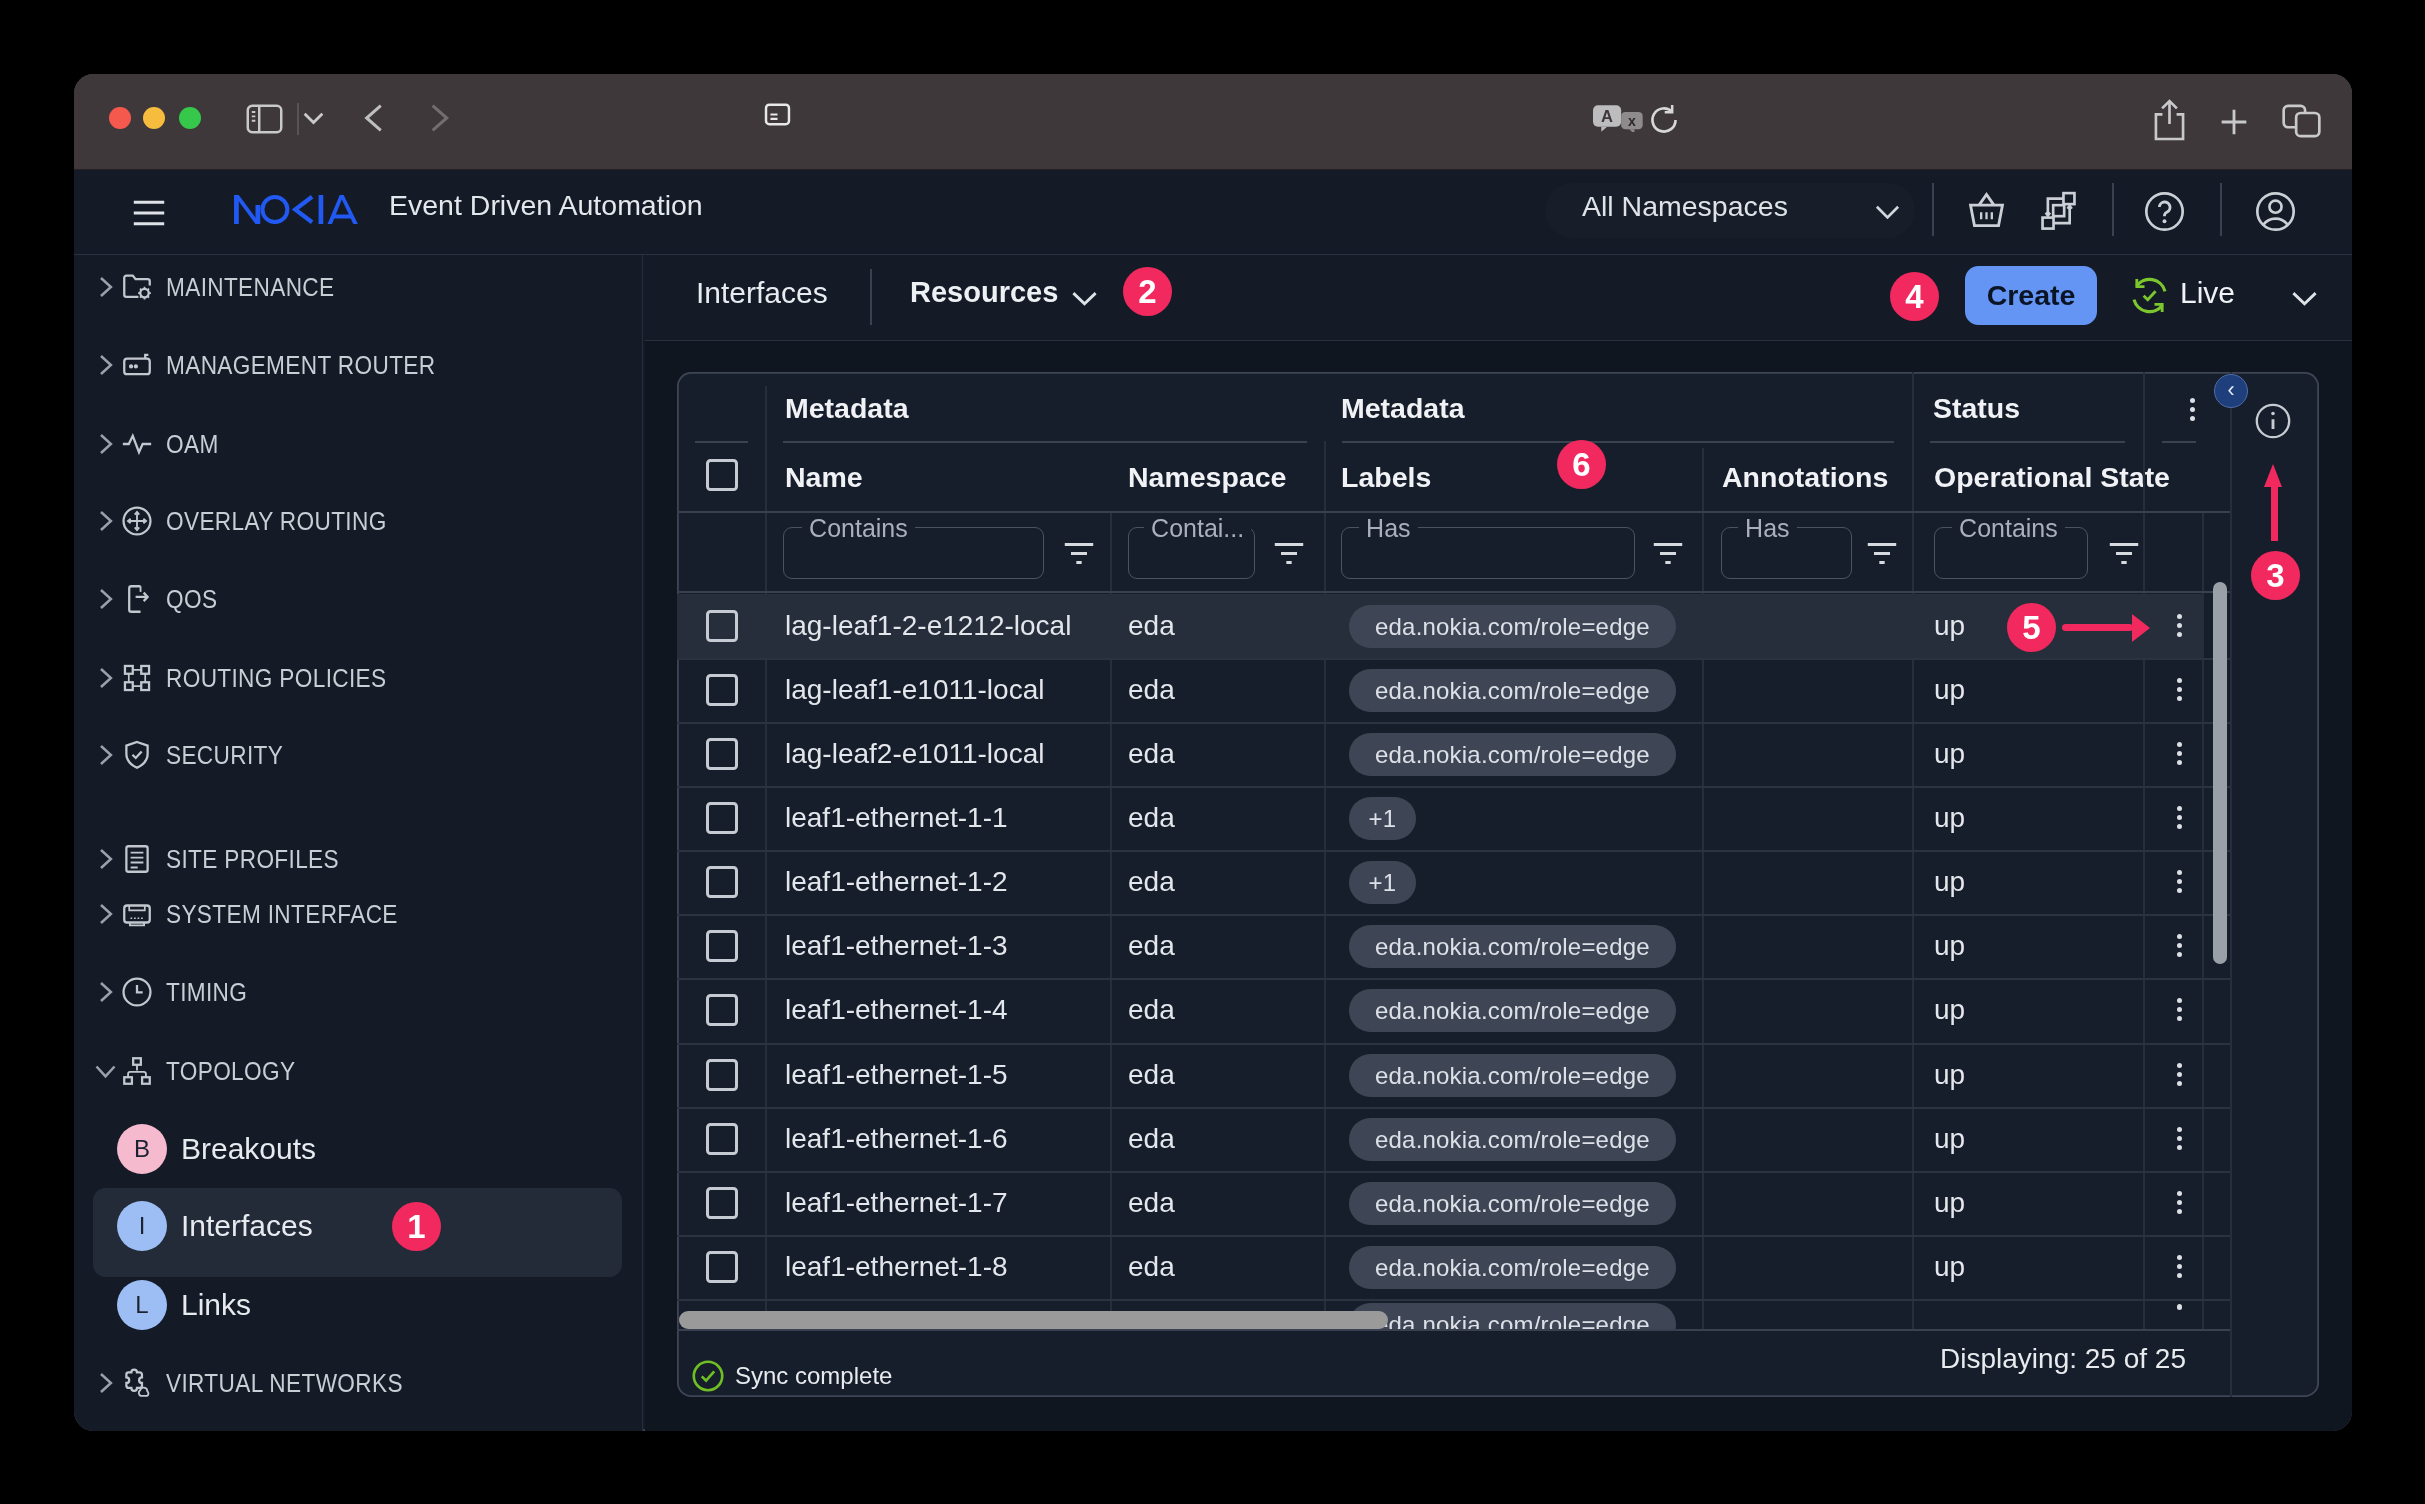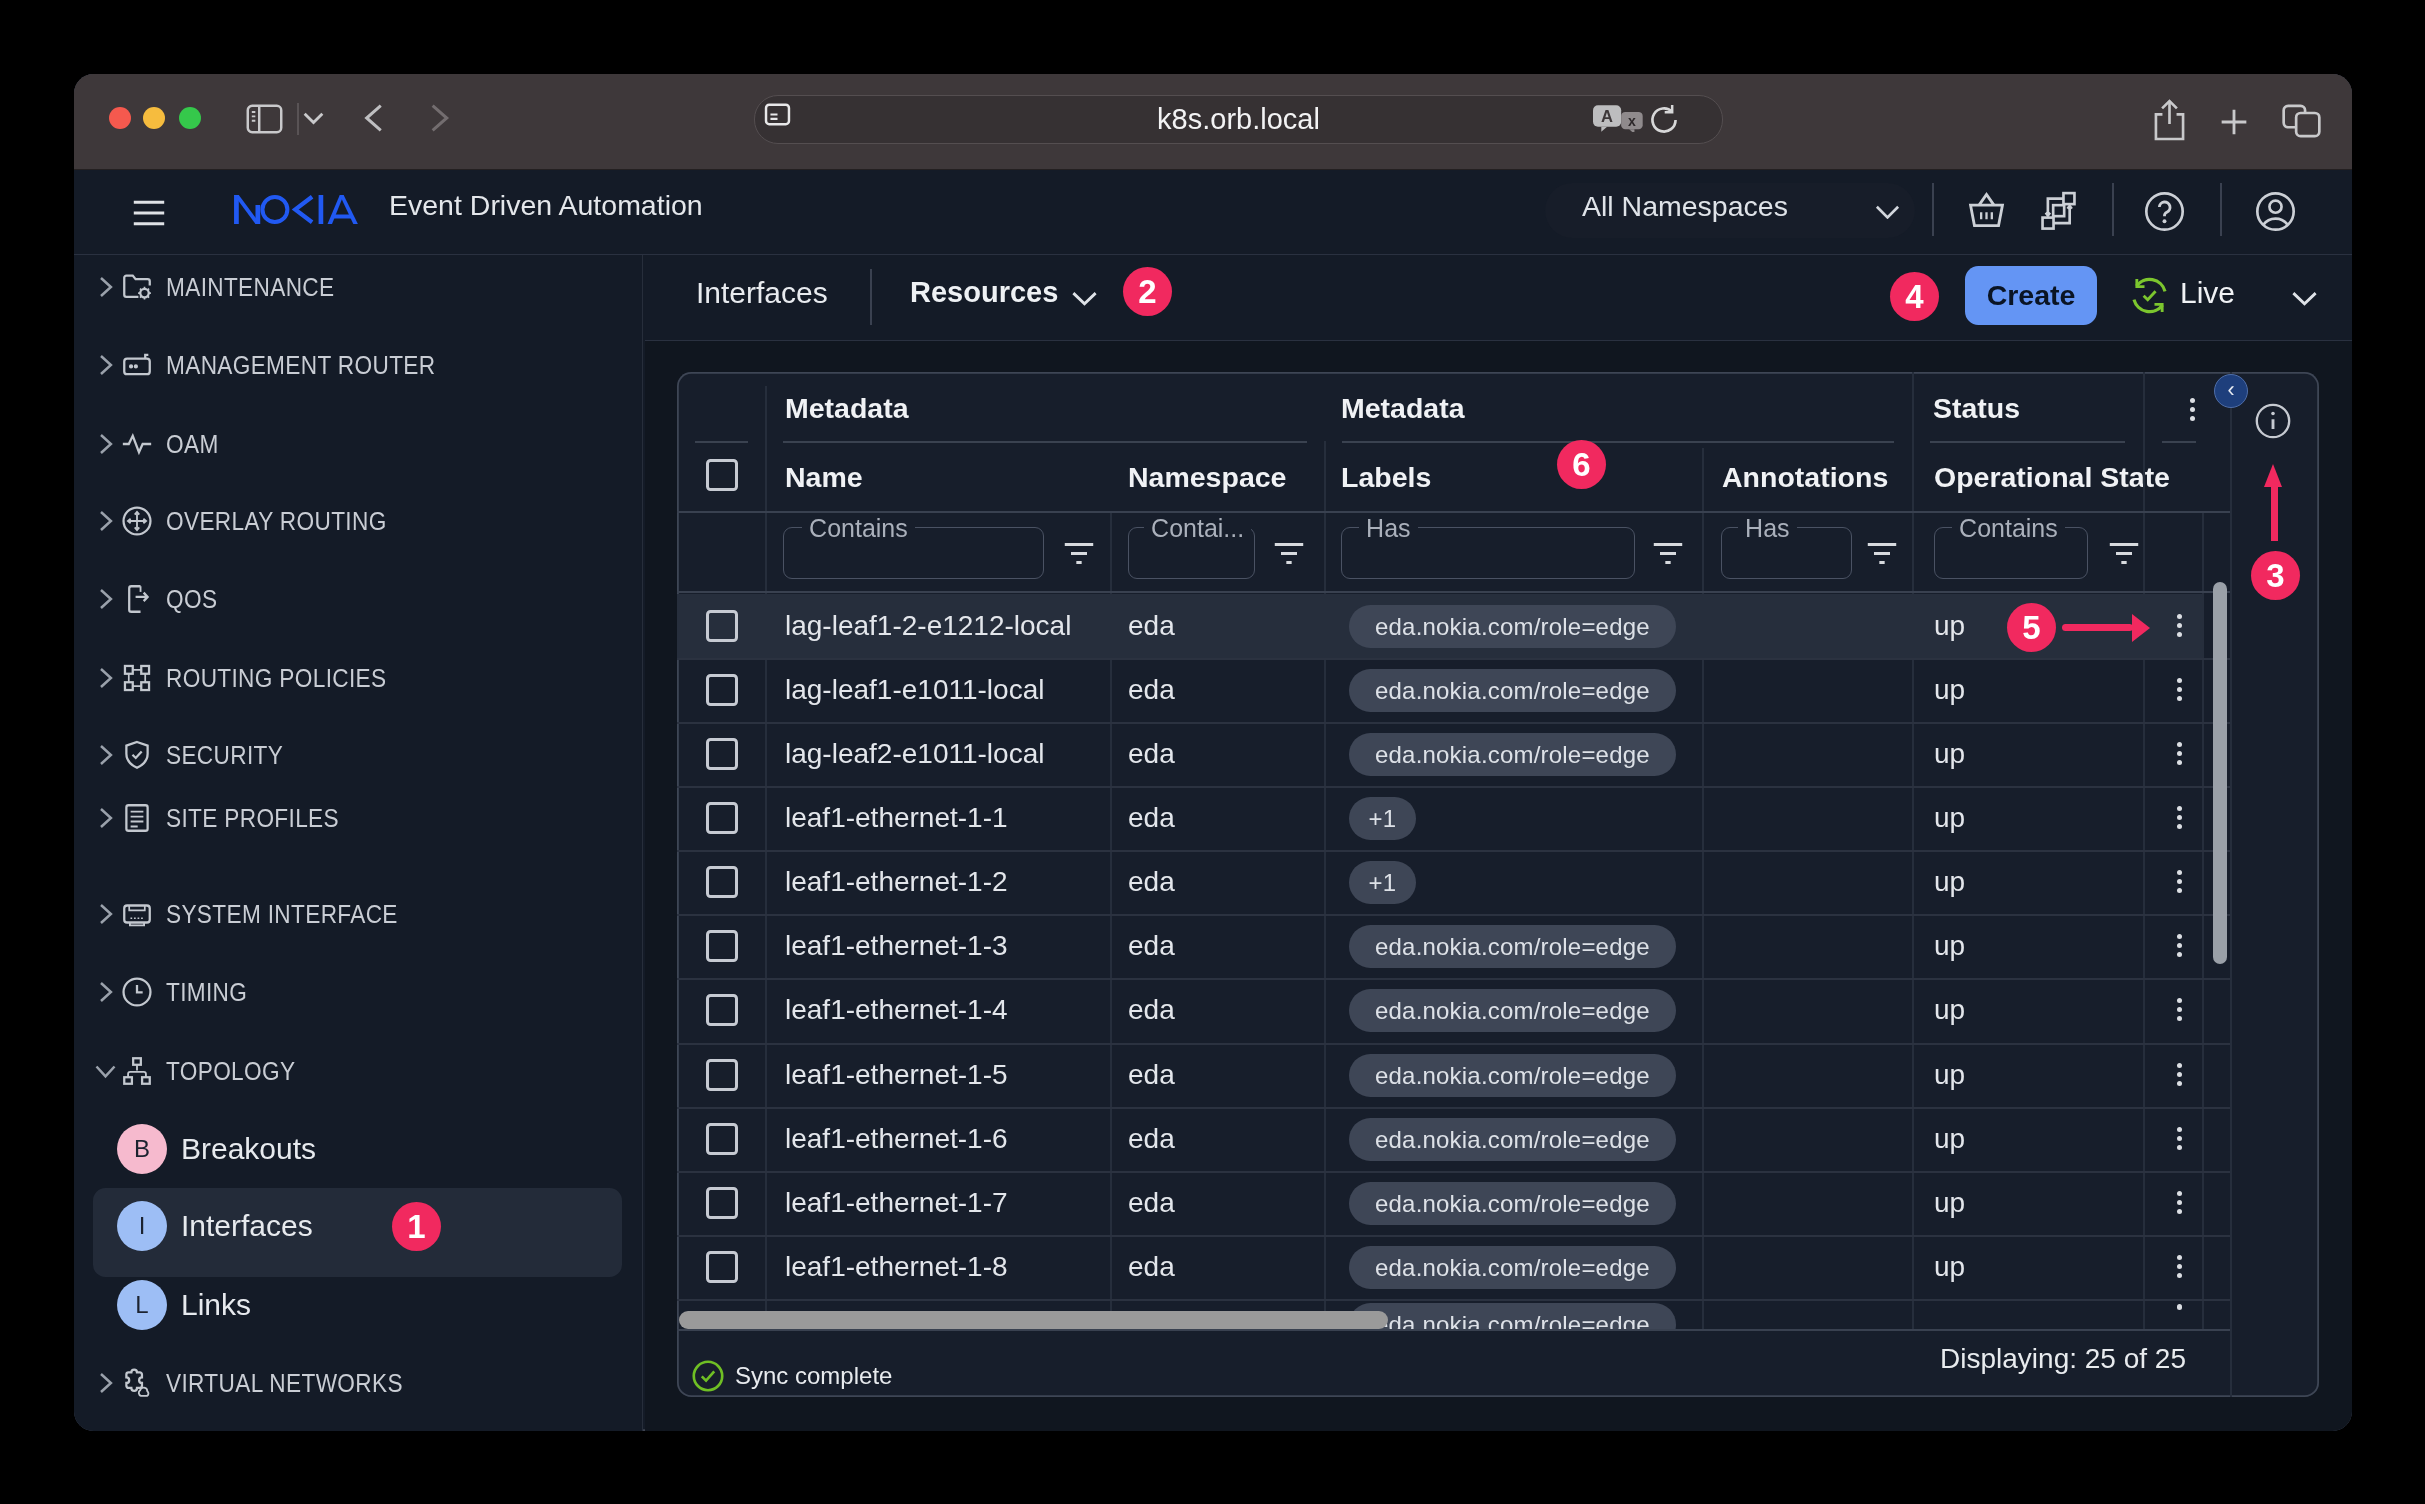--- a/index.html
+++ b/index.html
@@ -103,21 +103,20 @@
           <path d="M10.5 1.8 V14.5"></path>
           <path d="M6.3 5.6 L10.5 1.5 L14.7 5.6"></path>
         </svg>
     <svg class="abs" style="left:2145px;top:33px;" width="30" height="30" viewBox="0 0 17 17" fill="none" stroke="#c9c9cb" stroke-width="1.6">
           <path d="M8.5 1.5 V15.5 M1.5 8.5 H15.5"></path>
         </svg>
     <svg class="abs" style="left:2207px;top:28.5px;" width="41" height="36" viewBox="0 0 23 20" fill="none" stroke="#c9c9cb" stroke-width="1.5">
           <rect x="8.5" y="5.5" width="13" height="13" rx="2.5"></rect>
           <path d="M8.5 13.5 H4 a2.5 2.5 0 0 1-2.5-2.5 V4 A2.5 2.5 0 0 1 4 1.5 h7 a2.5 2.5 0 0 1 2.5 2.5 v1.5"></path>
         </svg>
-    <div id="urlbar">k8s.orb.local</div>
   </div>
 
   <div id="apphead">
     <svg class="abs" style="left:58px;top:26px;" width="34" height="34" viewBox="0 0 19 19" fill="none" stroke="#dfe2e6" stroke-width="1.6">
           <path d="M1 3.5 h17 M1 9.5 h17 M1 15.5 h17"></path>
         </svg>
     <svg class="abs" style="left:159px;top:25px;" width="126" height="29" viewBox="0 0 141 33" fill="#2159f2">
       <polygon points="0,0 5.4,0 5.4,33 0,33"></polygon>
       <polygon points="0,0 5.4,0 29.8,33 24.4,33"></polygon>
       <polygon points="24.4,11.5 29.8,11.5 29.8,33 24.4,33"></polygon>
@@ -235,21 +234,21 @@
     <div class="nav" style="top:461px;text-decoration:underline;">
           <svg class="chev" width="27" height="27" viewBox="0 0 15 15" fill="none" stroke="#9aa1ab" stroke-width="1.4">
             <path d="M5 2.5 L10.5 7.5 L5 12.5"></path>
           </svg>
           <svg class="ic" width="34" height="34" viewBox="0 0 24 24" fill="none" stroke="#c3c8cf" stroke-width="1.6">
             <path d="M12 2.8 l7.5 2.6 v5.8 c0 4.8-3.4 7.9-7.5 9.8 c-4.1-1.9-7.5-5-7.5-9.8 V5.4 Z"></path>
             <path d="M8.8 11.8 l2.3 2.3 4.2-4.6"></path>
           </svg>
           <div class="lbl">SECURITY</div>
         </div>
-    <div class="nav" style="top:524px;padding-left:20px;">
+    <div class="nav" style="top:565px;padding-left:20px;">
           <svg class="chev" width="27" height="27" viewBox="0 0 15 15" fill="none" stroke="#9aa1ab" stroke-width="1.4">
             <path d="M5 2.5 L10.5 7.5 L5 12.5"></path>
           </svg>
           <svg class="ic" width="34" height="34" viewBox="0 0 24 24" fill="none" stroke="#c3c8cf" stroke-width="1.6">
             <rect x="4.5" y="3" width="15" height="18" rx="1.5"></rect>
             <path d="M7.5 7.5 h9 M7.5 11 h9 M7.5 14.5 h9 M7.5 18 h5" stroke-width="1.3"></path>
           </svg>
           <div class="lbl">SITE PROFILES</div>
         </div>
     <div class="nav" style="top:620px;">

